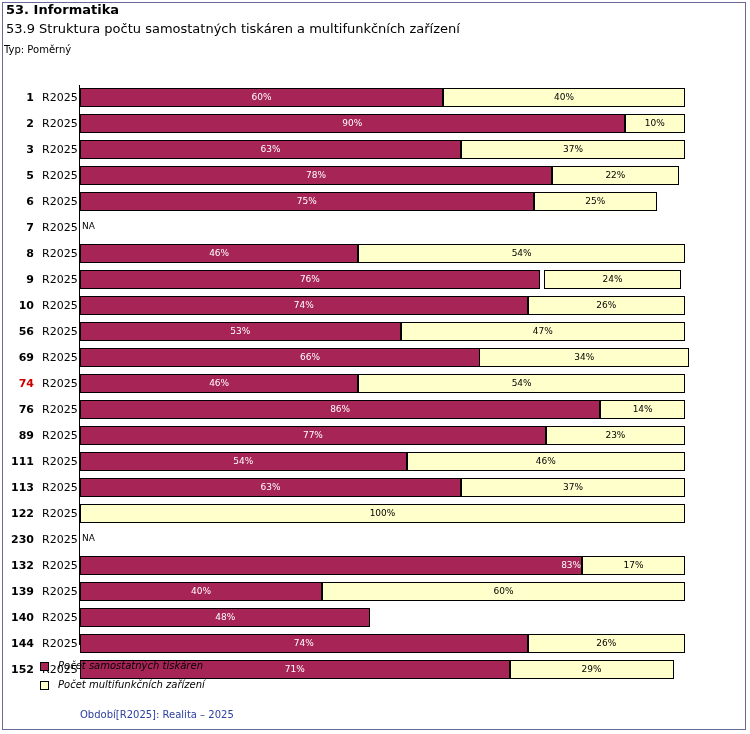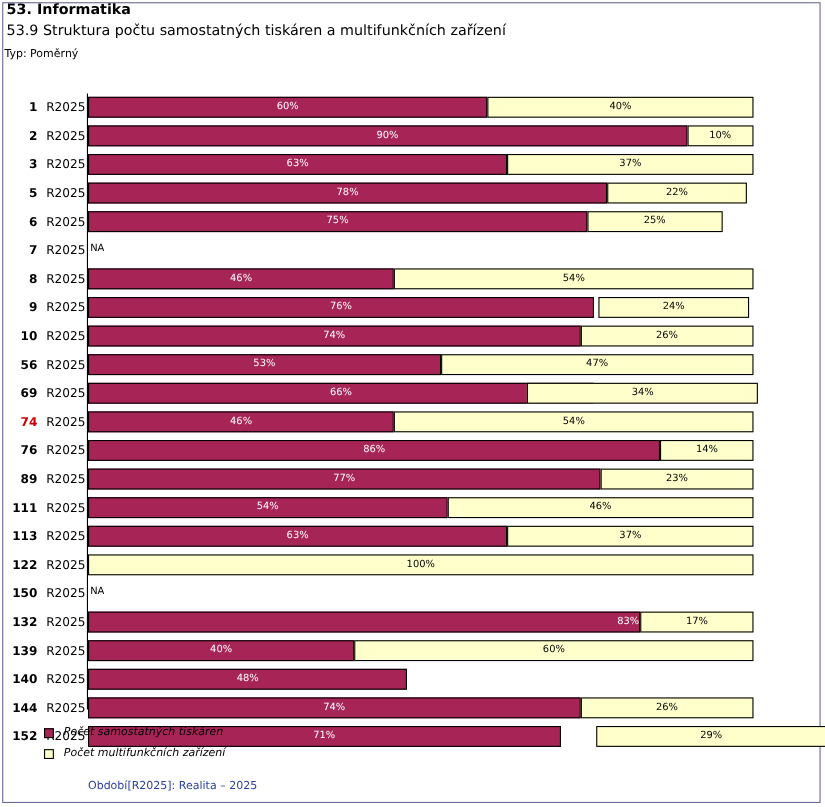--- a/index.html
+++ b/index.html
@@ -282,21 +282,21 @@
       </div>
     </div>
     <div class="row">
       <div class="rowlabel">122</div>
       <div class="rowcat">R2025</div>
       <div class="bars">
         <div class="seg b" style="left: 0px; width: 605px;">100%</div>
       </div>
     </div>
     <div class="row">
-      <div class="rowlabel">150</div>
+      <div class="rowlabel">230</div>
       <div class="rowcat">R2025</div>
       <div class="na">NA</div>
     </div>
     <div class="row">
       <div class="rowlabel">132</div>
       <div class="rowcat">R2025</div>
       <div class="bars">
         <div class="seg a" style="left: 0px; width: 502.15px; text-align: right;">83%</div>
         <div class="seg b" style="left: 502.15px; width: 102.85px;">17%</div>
       </div>
@@ -322,21 +322,21 @@
       <div class="bars">
         <div class="seg a" style="left: 0px; width: 447.7px;">74%</div>
         <div class="seg b" style="left: 447.7px; width: 157.3px;">26%</div>
       </div>
     </div>
     <div class="row">
       <div class="rowlabel">152</div>
       <div class="rowcat">R2025</div>
       <div class="bars">
         <div class="seg a" style="left: 0px; width: 429.55px;">71%</div>
-        <div class="seg b" style="left: 429.55px; width: 210px; margin-left: 32px;">29%</div>
+        <div class="seg b" style="left: 429.55px; width: 164px;">29%</div>
       </div>
     </div>
   </div>
 
 <div class="legend" id="legend">
     <div class="item"><span class="sw a"></span><span>Počet samostatných tiskáren</span></div>
     <div class="item"><span class="sw b"></span><span>Počet multifunkčních zařízení</span></div>
   </div>
 
 <div class="footer">Období[R2025]: Realita – 2025</div>

